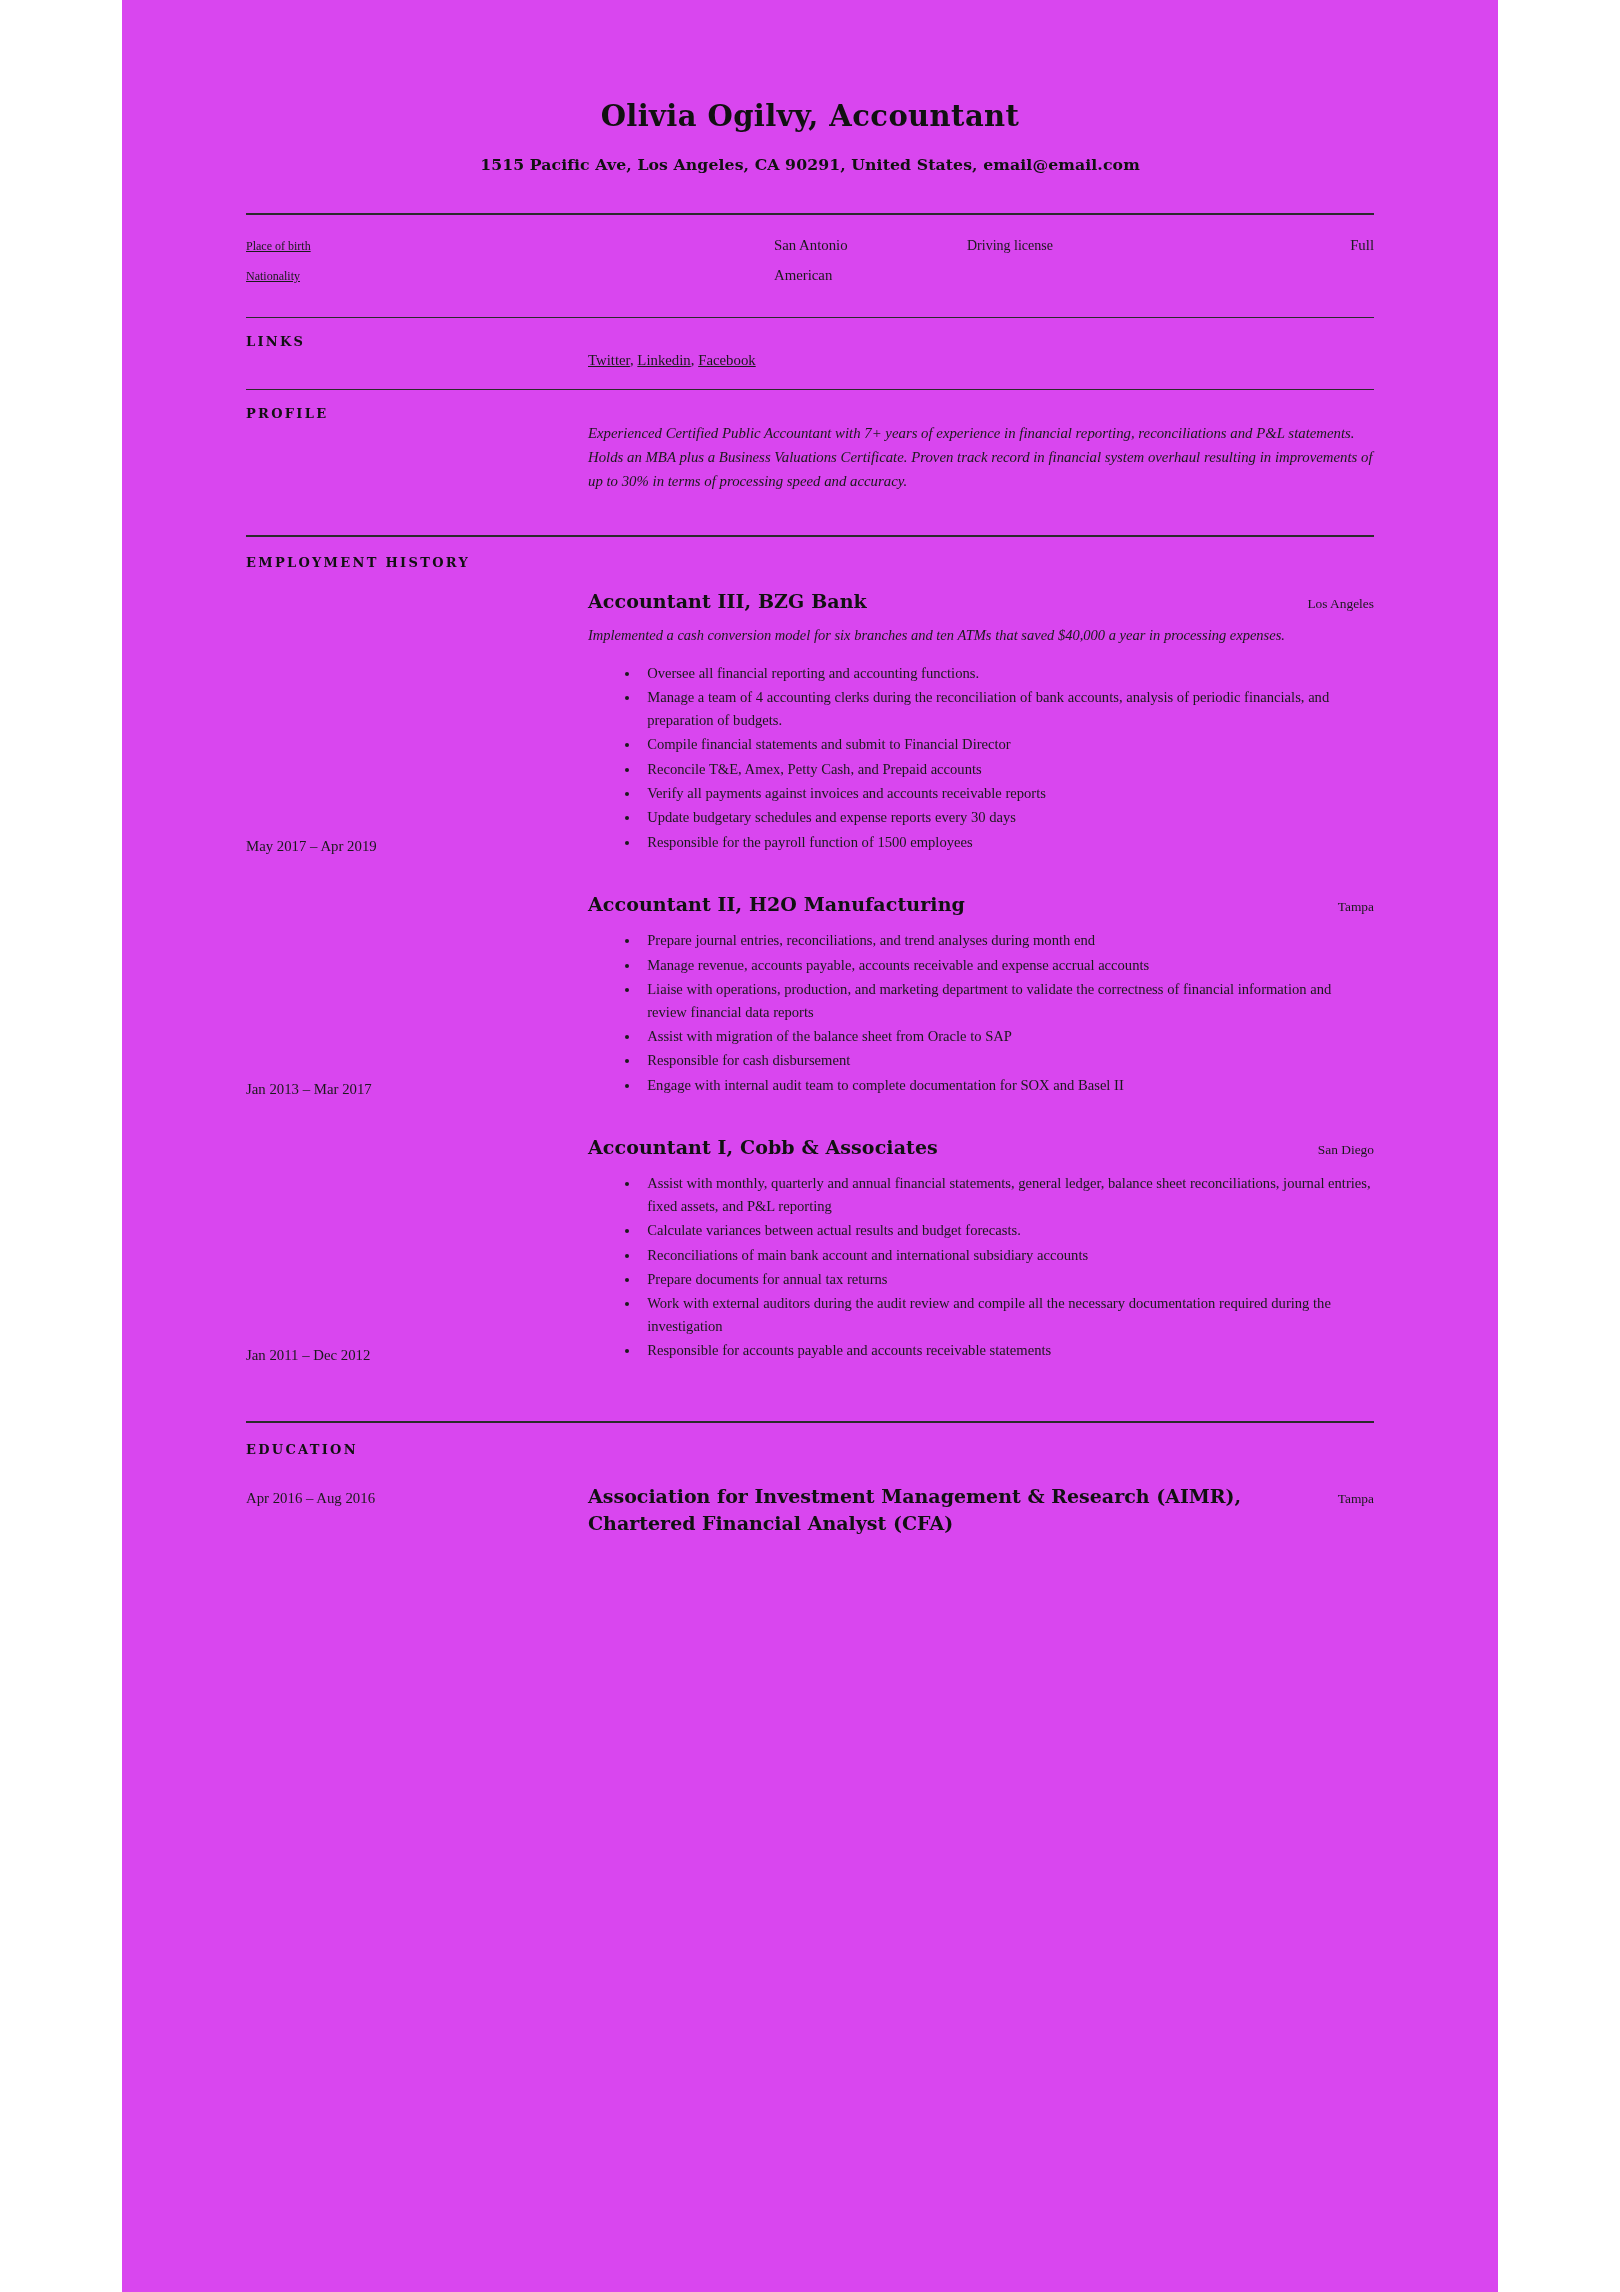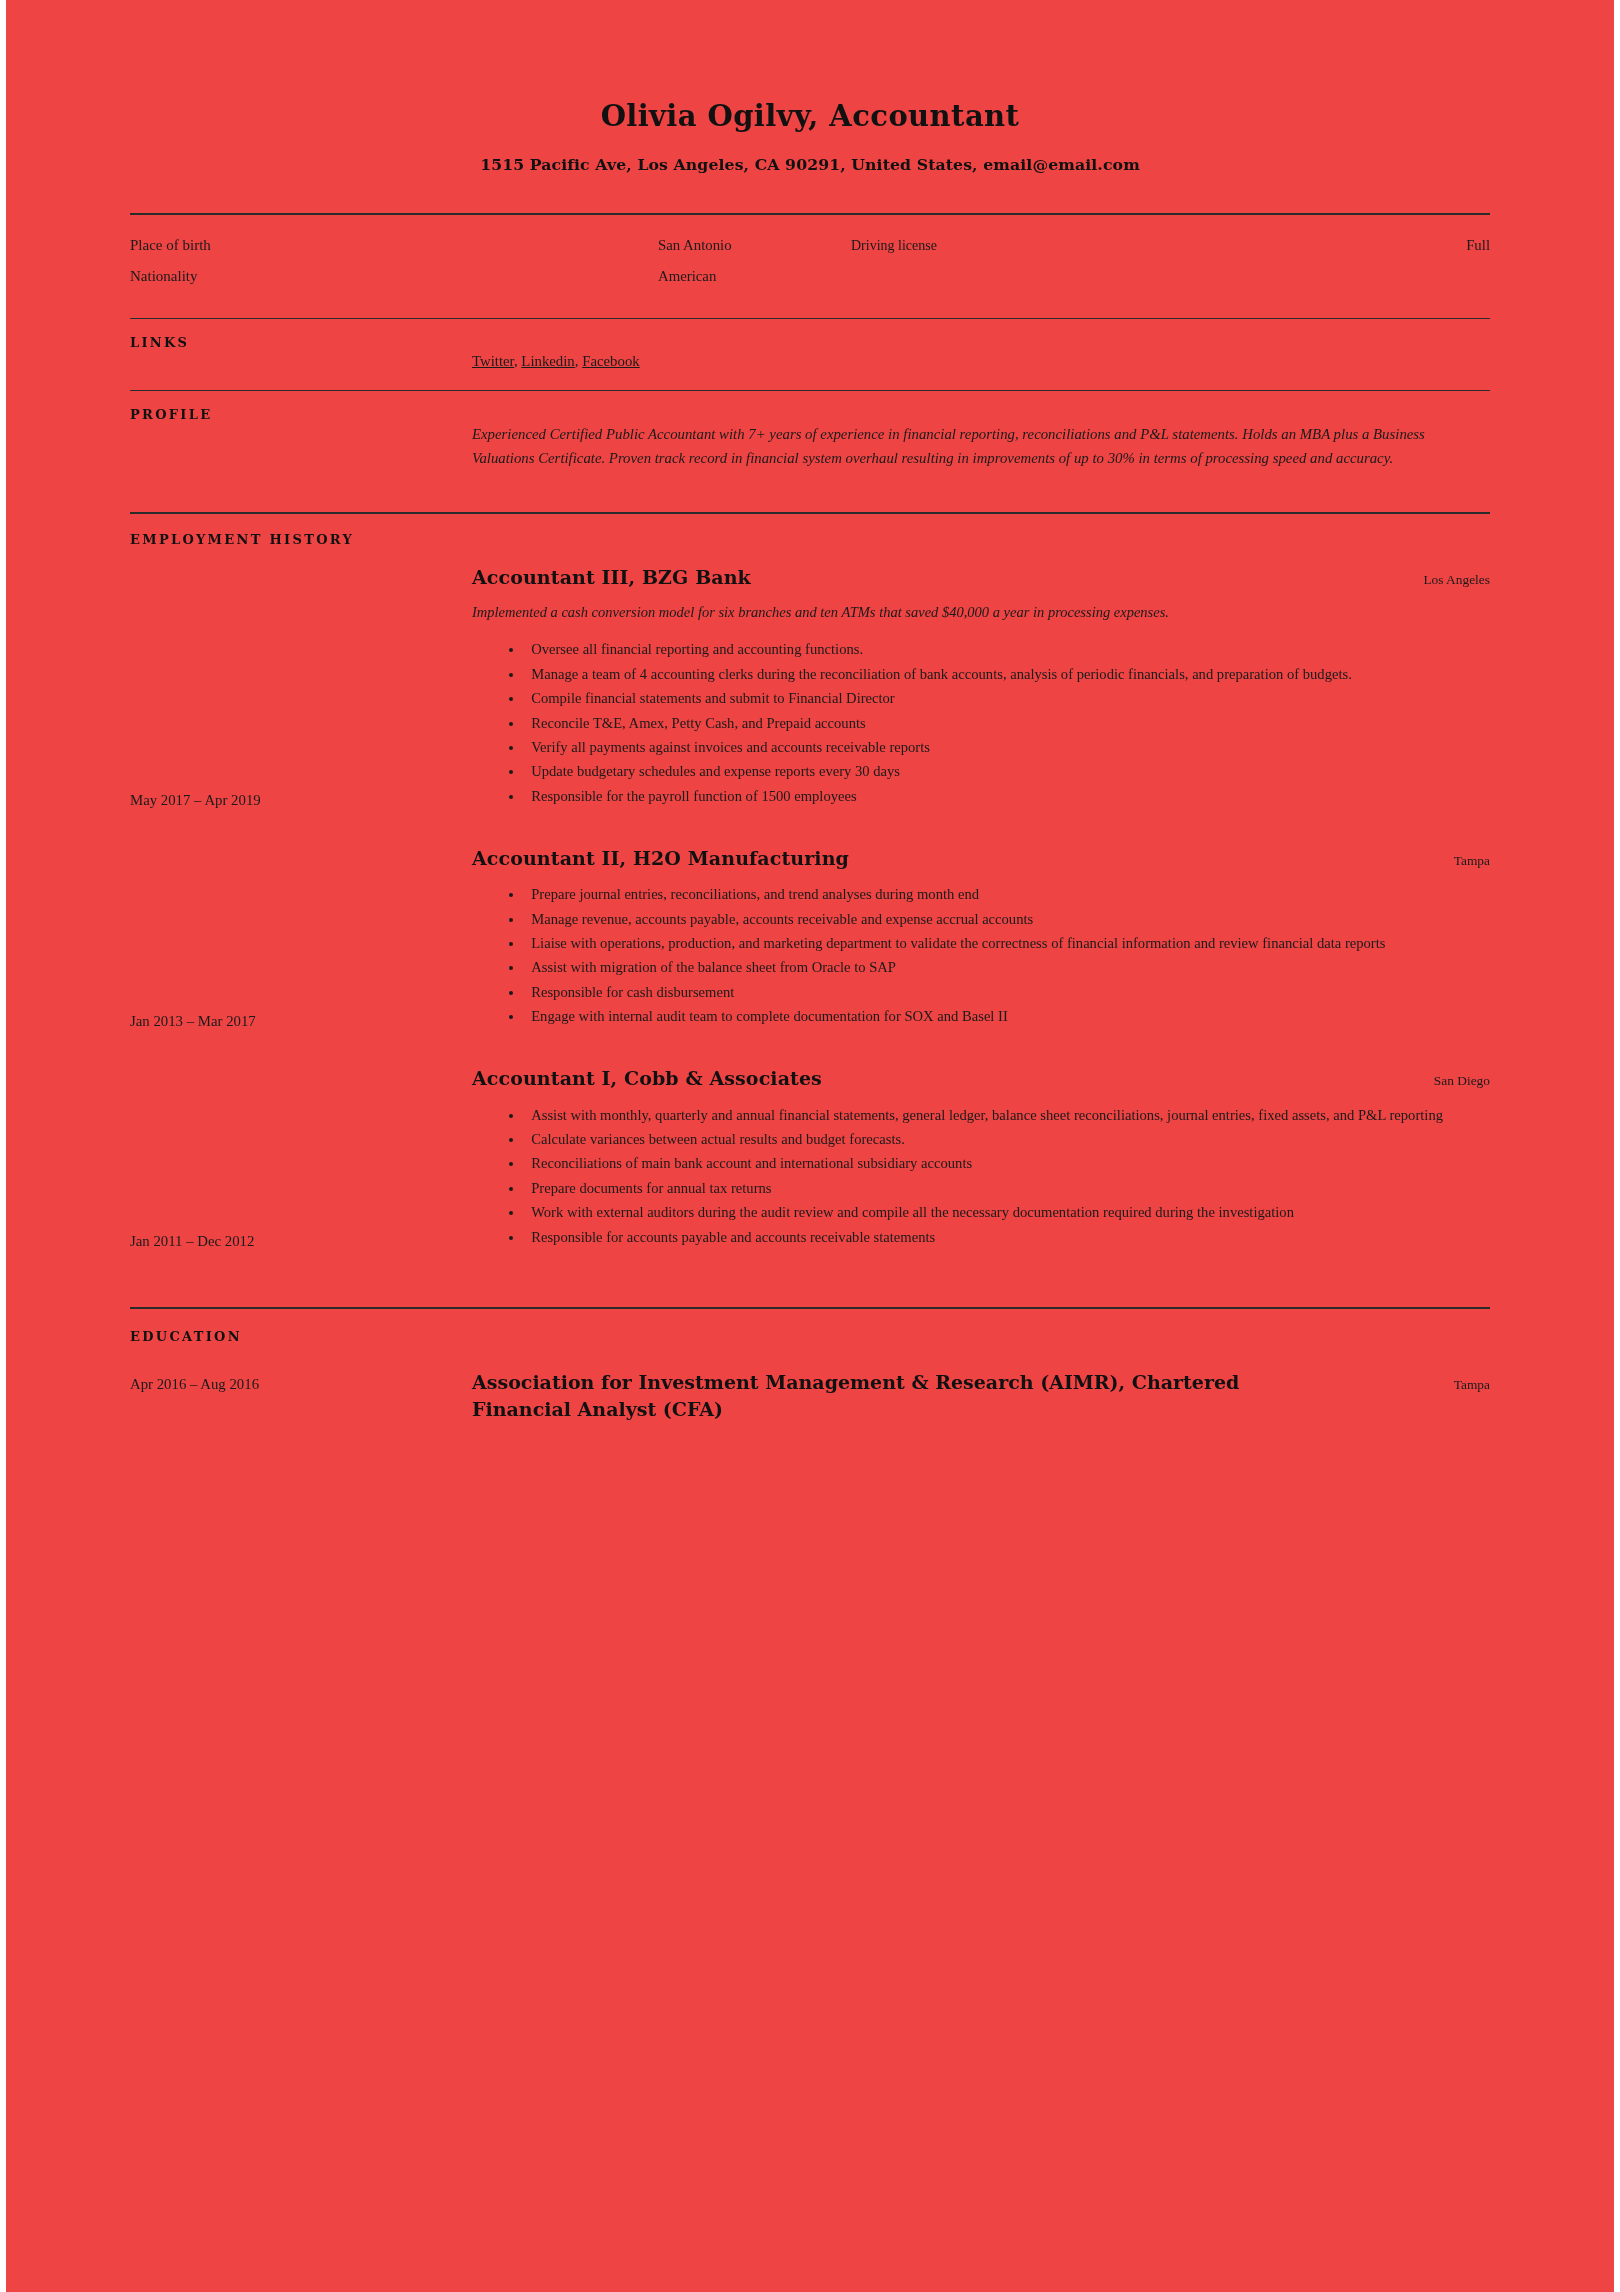--- a/index.html
+++ b/index.html
@@ -5,24 +5,24 @@
   html, body {
     margin: 0;
     padding: 0;
     background: #ffffff;
   }
   body {
     font-family: "Liberation Serif", serif;
     color: #1a1a1a;
   }
   .page {
-    width: 1608px;
+    width: 1376px;
     min-height: 2293px;
     margin: 0 auto;
-    background: #ef4444;
+    background: #d946ef;
     box-sizing: border-box;
     padding: 99px 124px 54px 124px;
     position: relative;
   }
   
   .doc-header {
     text-align: center;
     margin-bottom: 39px;
   }
   .doc-title {
@@ -84,21 +84,22 @@
     display: flex;
     align-items: baseline;
     font-size: 14.3px;
     line-height: 1.55;
     margin-bottom: 7.2px;
   }
   .detail-key {
     width: 528px;
     flex: 0 0 528px;
     color: #1a1a1a;
-    font-size: 15px;
+    font-size: 12px;
+    text-decoration: underline;
   }
   .detail-val {
     flex: 0 0 193px;
     text-align: left;
     font-size: 14.8px;
   }
   .detail-key2 {
     flex: 0 0 269px;
     font-size: 14px;
   }

